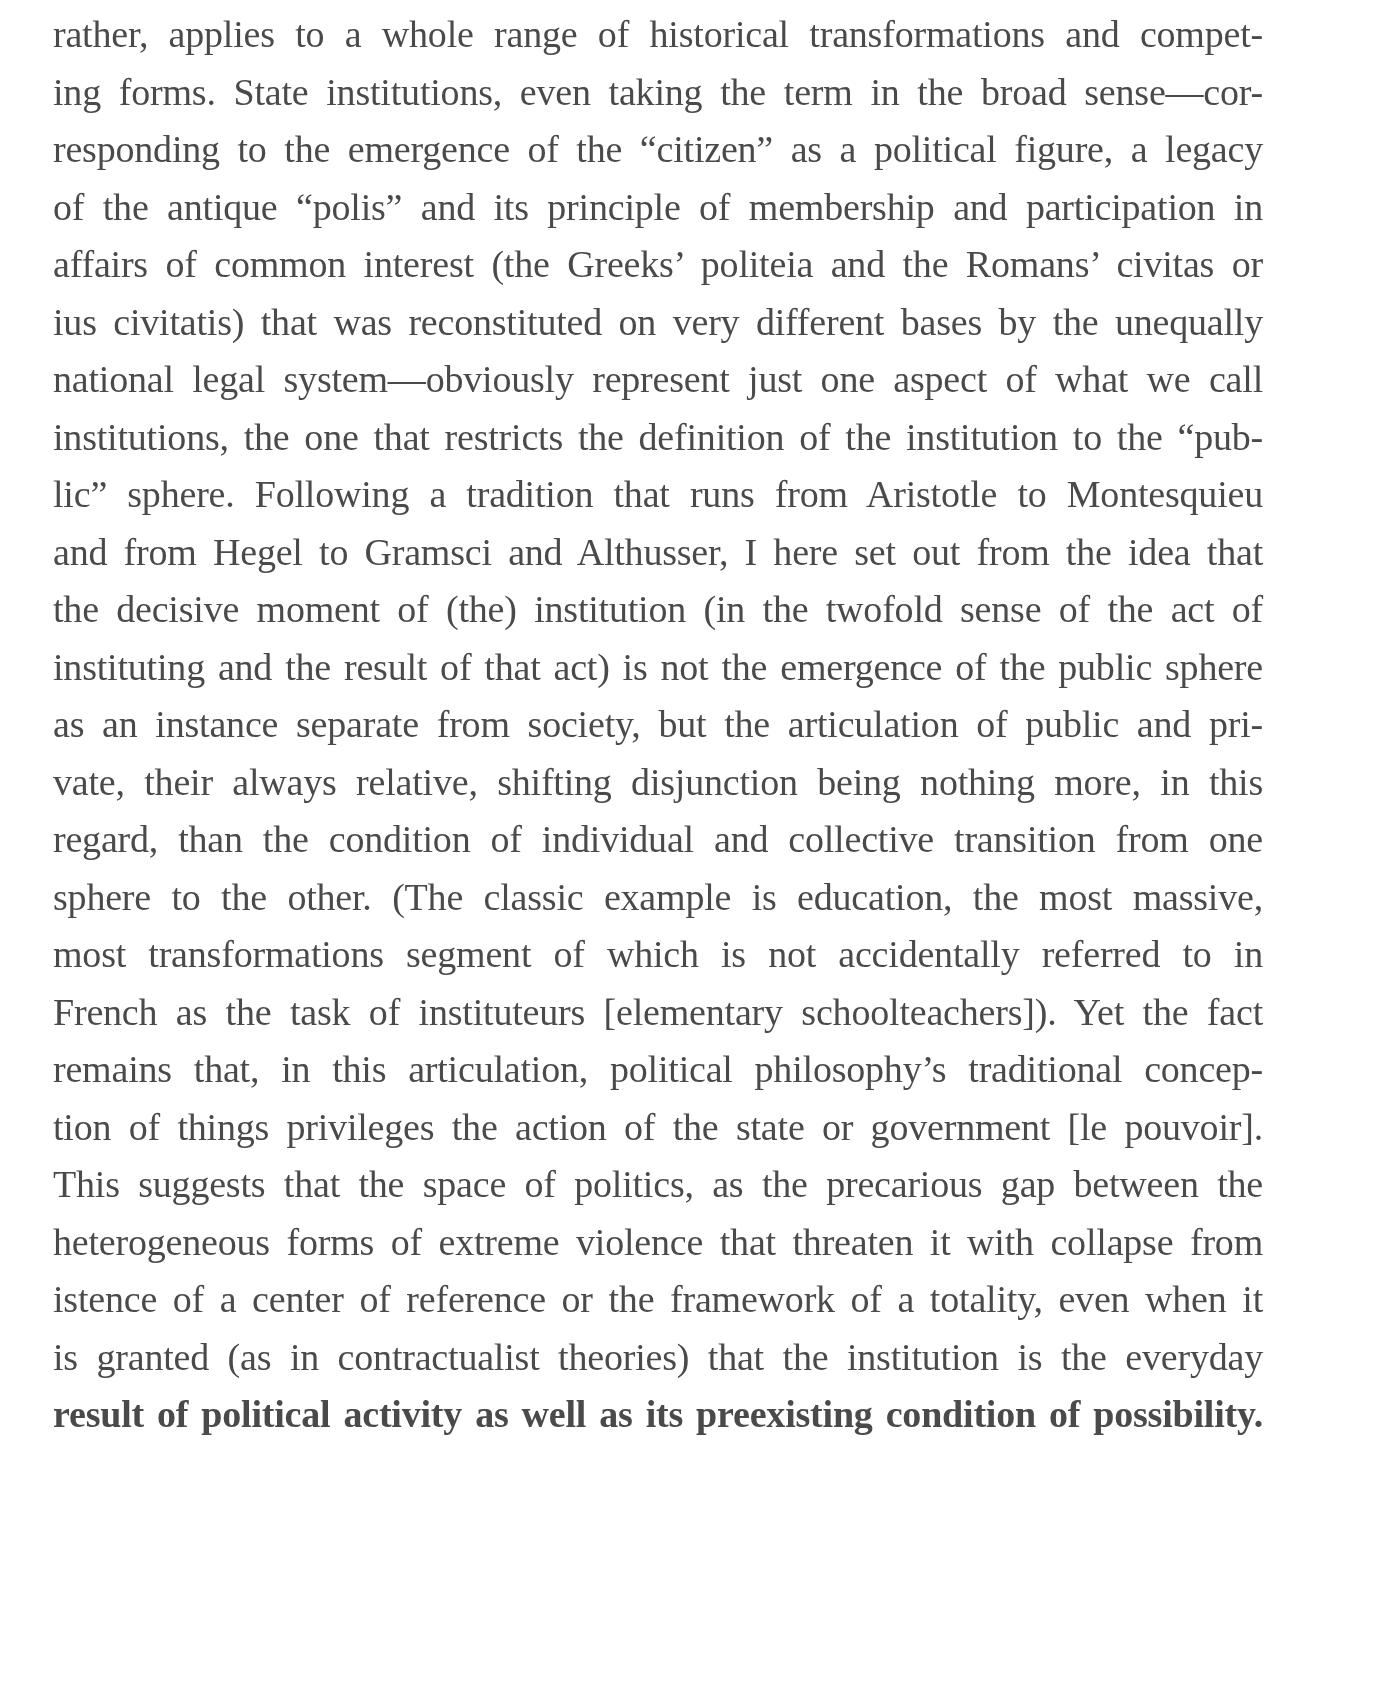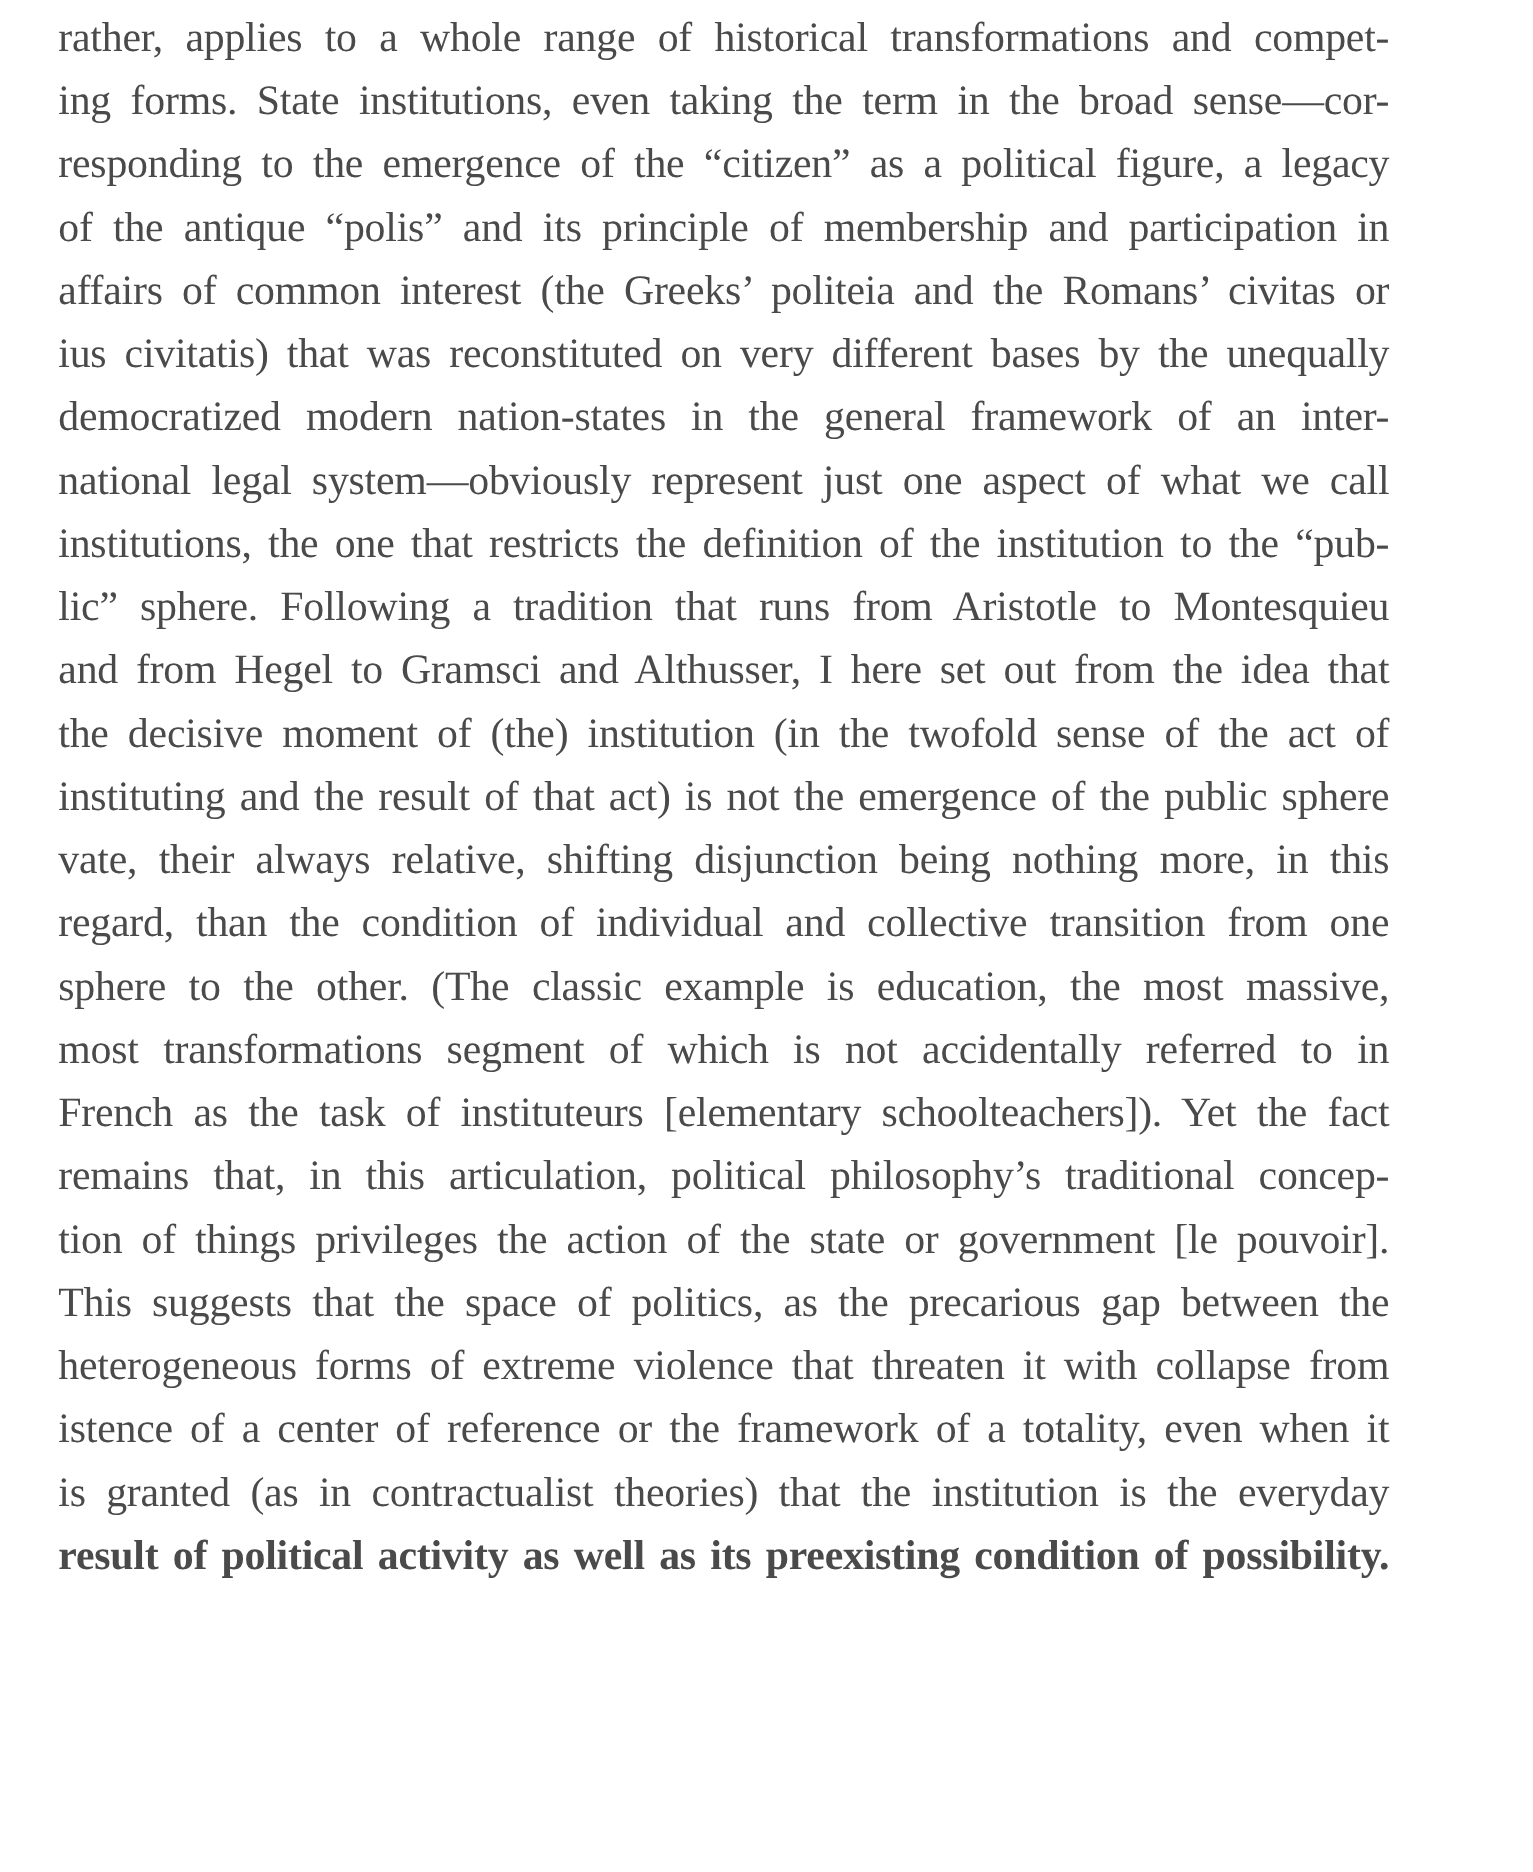--- a/index.html
+++ b/index.html
@@ -43,27 +43,27 @@
 <body>
 
 <div class="page">
   <div id="paragraph">
       <span class="line"><span class="seg">rather, applies to a whole range of historical transformations and compet-</span></span>
       <span class="line"><span class="seg">ing forms. State institutions, even taking the term in the broad sense—cor-</span></span>
       <span class="line"><span class="seg">responding to the emergence of the “citizen” as a political figure, a legacy</span></span>
       <span class="line"><span class="seg">of the antique “polis” and its principle of membership and participation in</span></span>
       <span class="line"><span class="seg">affairs of common interest (the Greeks’ </span><span class="seg it">politeia</span><span class="seg"> and the Romans’ </span><span class="seg it">civitas</span><span class="seg"> or</span></span>
       <span class="line"><span class="seg it">ius civitatis</span><span class="seg">) that was reconstituted on very different bases by the unequally</span></span>
-      <span class="line"><span class="seg">democratized modern nation-states in the general framework of an inter-</span></span>
       <span class="line"><span class="seg">national legal system—obviously represent just one aspect of what we call</span></span>
       <span class="line"><span class="seg">institutions, the one that restricts the definition of the institution to the “pub-</span></span>
       <span class="line"><span class="seg">lic” sphere. Following a tradition that runs from Aristotle to Montesquieu</span></span>
       <span class="line"><span class="seg">and from Hegel to Gramsci and Althusser, I here set out from the idea that</span></span>
       <span class="line"><span class="seg">the decisive moment of (the) institution (in the twofold sense of the act of</span></span>
       <span class="line"><span class="seg">instituting and the result of that act) is not the emergence of the public sphere</span></span>
+      <span class="line"><span class="seg">as an instance separate from society, but the articulation of public and pri-</span></span>
       <span class="line"><span class="seg">vate, their always relative, shifting disjunction being nothing more, in this</span></span>
       <span class="line"><span class="seg">regard, than the condition of individual and collective transition from one</span></span>
       <span class="line"><span class="seg">sphere to the other. (The classic example is education, the most massive,</span></span>
       <span class="line"><span class="seg">most transformations segment of which is not accidentally referred to in</span></span>
       <span class="line"><span class="seg">French as the task of </span><span class="seg it">instituteurs</span><span class="seg"> [elementary schoolteachers]). Yet the fact</span></span>
       <span class="line"><span class="seg">remains that, in this articulation, political philosophy’s traditional concep-</span></span>
       <span class="line"><span class="seg">tion of things privileges the action of the state or government [</span><span class="seg it">le pouvoir</span><span class="seg">].</span></span>
       <span class="line"><span class="seg">This suggests that the space of politics, as the precarious gap between the</span></span>
       <span class="line"><span class="seg">heterogeneous forms of extreme violence that threaten it with collapse from</span></span>
       <span class="line"><span class="seg">istence of a center of reference or the framework of a totality, even when it</span></span>

